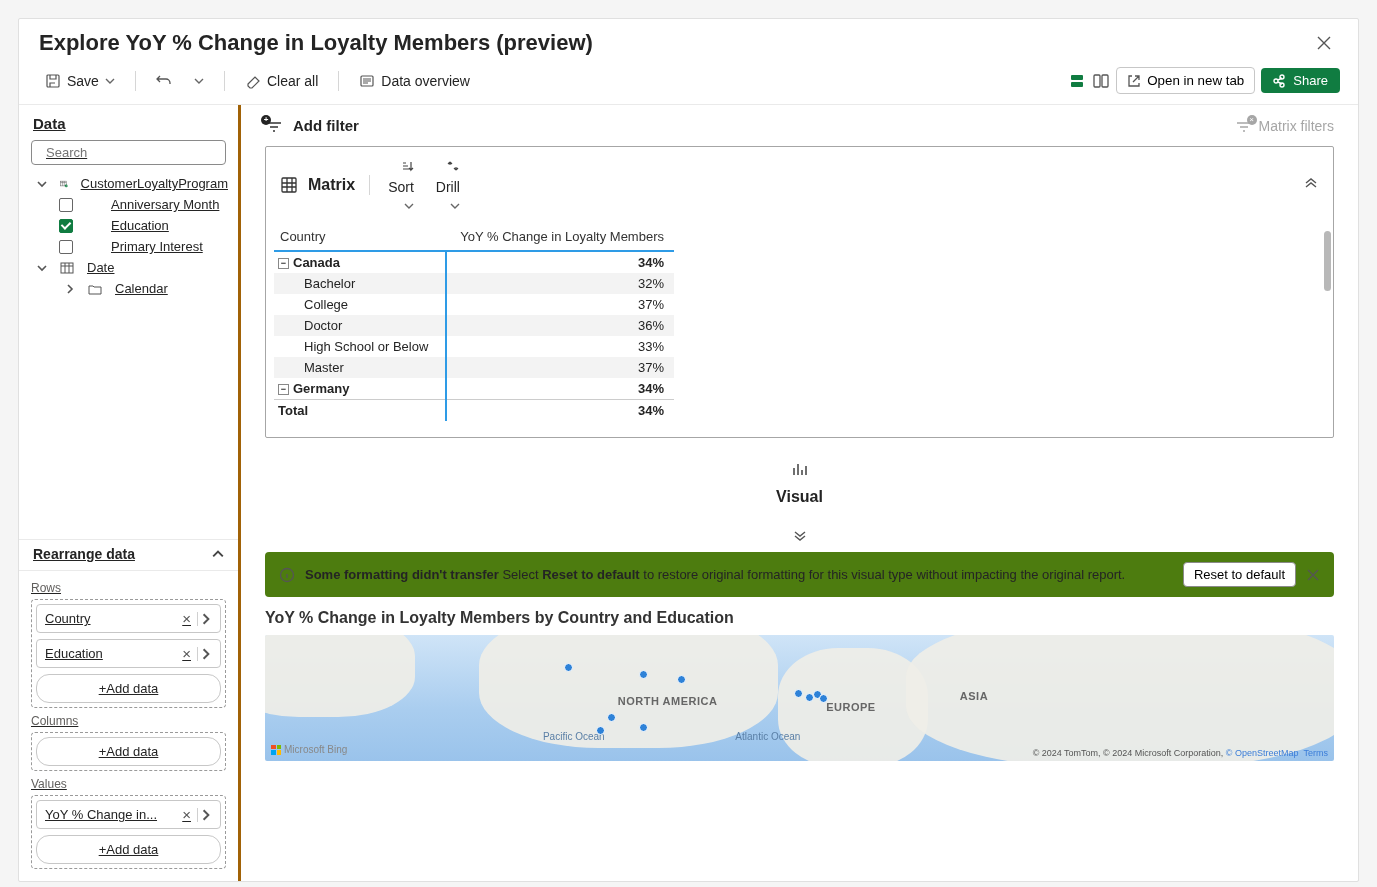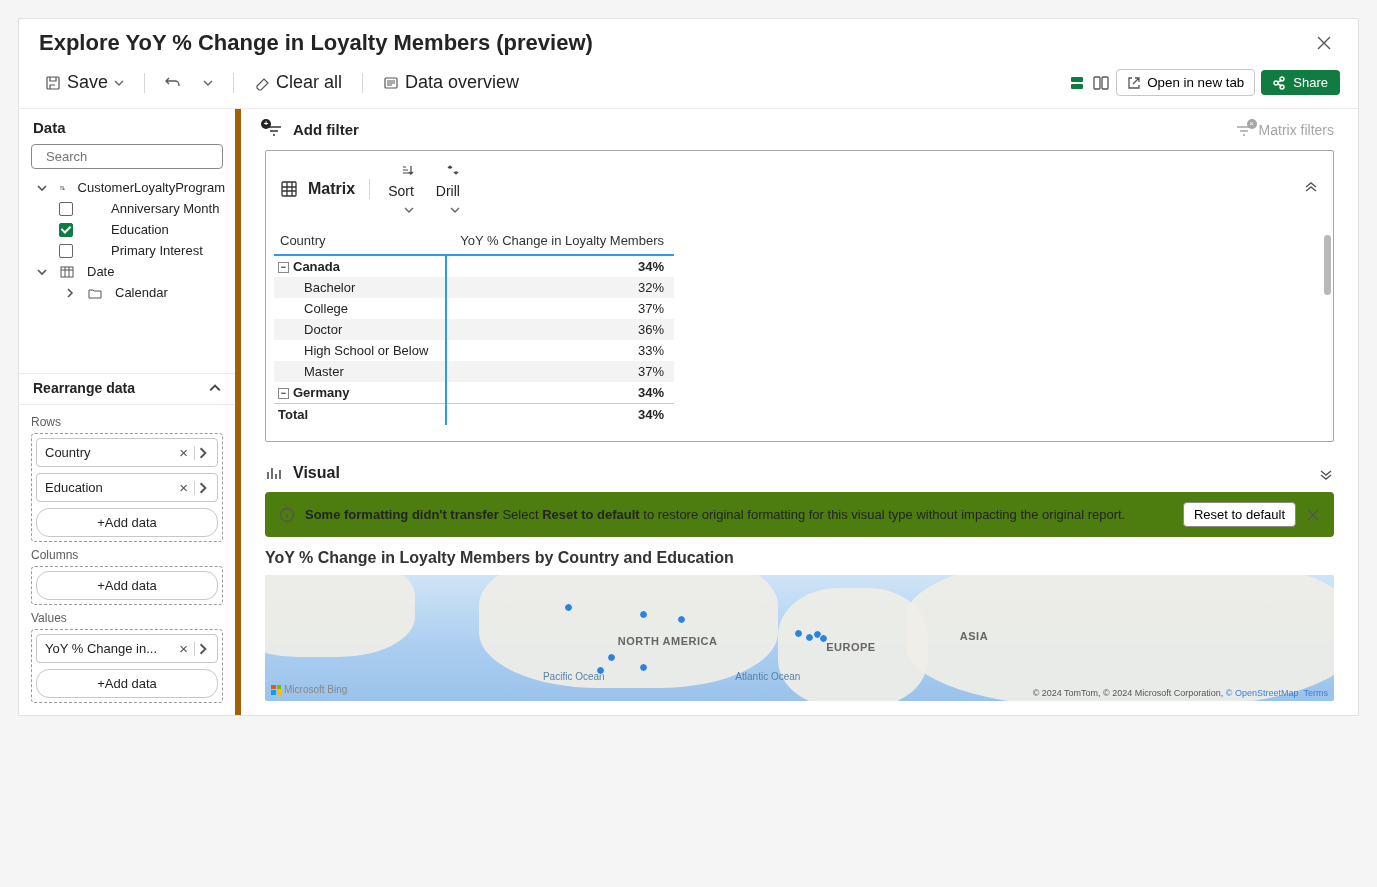--- a/index.html
+++ b/index.html
@@ -1,35 +1,35 @@
 <!DOCTYPE html>
 <html><head>
 <meta charset="utf-8">
 <style>
 * { box-sizing: border-box; margin: 0; padding: 0; font-family: "Segoe UI", -apple-system, sans-serif; }
 body { background: #f5f5f5; font-size: 13px; color: #242424; }
-.shell { background: #fff; margin: 18px; border: 1px solid #e0e0e0; border-radius: 2px; height: 698px; display: flex; flex-direction: column; }
+.shell { background: #fff; margin: 18px; border: 1px solid #e0e0e0; border-radius: 2px; height: 864px; display: flex; flex-direction: column; }
 .header { display: flex; align-items: center; padding: 10px 20px 4px; }
 .title { font-size: 22px; font-weight: 600; flex: 1; }
 .close-x { width: 28px; height: 28px; display: flex; align-items: center; justify-content: center; cursor: pointer; }
 .close-x svg { width: 16px; height: 16px; stroke: #555; }
 
 .toolbar { display: flex; align-items: center; padding: 6px 18px 10px; gap: 6px; border-bottom: 1px solid #eaeaea; }
-.tb-btn { display: flex; align-items: center; gap: 6px; padding: 5px 8px; border-radius: 4px; cursor: pointer; background: transparent; border: none; font-size: 18px; color: #242424; }
+.tb-btn { display: flex; align-items: center; gap: 6px; padding: 5px 8px; border-radius: 4px; cursor: pointer; background: transparent; border: none; font-size: 14px; color: #242424; }
 .tb-chev { width: 10px; height: 10px; }
 .tb-sep { width: 1px; height: 20px; background: #d6d6d6; margin: 0 6px; }
 .tb-spacer { flex: 1; }
 .layout-icon { width: 18px; height: 18px; display: flex; align-items: center; justify-content: center; }
 .layout-active { color: #107c41; }
 .btn-outline { border: 1px solid #c7c7c7; border-radius: 4px; padding: 5px 10px; display: flex; align-items: center; gap: 6px; cursor: pointer; background: #fff; }
 .btn-primary { background: #107c41; color: #fff; border: none; border-radius: 4px; padding: 5px 12px; display: flex; align-items: center; gap: 6px; cursor: pointer; font-size: 13px; }
 
 .body { flex: 1; display: flex; min-height: 0; }
 
-.sidebar { width: 222px; border-right: 6px solid #a16207; display: flex; flex-direction: column; overflow-y: auto; }
+.sidebar { width: 222px; border-right: 3px solid #a16207; display: flex; flex-direction: column; overflow-y: auto; text-decoration: underline; }
 .side-h { padding: 10px 14px 8px; font-weight: 600; font-size: 15px; }
 .side-sec { padding: 6px 14px 8px; font-weight: 600; font-size: 14px; display: flex; align-items: center; justify-content: space-between; cursor: pointer; }
 .side-sec.top-border { border-top: 1px solid #eaeaea; }
 .search-wrap { margin: 0 12px 8px; }
 .search-box { border: 1px solid #8a8a8a; border-radius: 4px; display: flex; align-items: center; padding: 4px 8px; gap: 6px; }
 .search-box input { border: none; outline: none; font-size: 13px; flex: 1; background: transparent; }
 .tree { padding: 0 10px 10px 16px; font-size: 13px; }
 .tree-row { display: flex; align-items: center; gap: 13px; padding: 3px 0 3px 2px; cursor: pointer; }
 .tree-row.child { padding-left: 24px; }
 .tree-row.gchild { padding-left: 30px; }
@@ -70,21 +70,21 @@
 .mtable td.num { text-align: right; }
 .mtable td.country-col { border-right: 2px solid #2e9be6; padding-left: 4px; }
 .mtable tr.group td { font-weight: 600; }
 .mtable tr.alt td { background: #f3f3f3; }
 .mtable tr.total td { font-weight: 700; border-top: 1px solid #ccc; }
 .exp-box { display: inline-flex; width: 11px; height: 11px; border: 1px solid #888; margin-right: 4px; align-items: center; justify-content: center; font-size: 9px; line-height: 1; vertical-align: middle; }
 .indent { padding-left: 30px !important; margin-top: 46px; }
 .scroll-track { position: absolute; right: 2px; top: 8px; width: 7px; height: 60px; background: #b8b8b8; border-radius: 4px; }
 
 .visual-sec { padding: 0 24px 12px; }
-.vis-hdr { display: flex; align-items: center; gap: 10px; padding: 6px 0 10px; }
+.vis-hdr { display: flex; align-items: center; gap: 10px; padding: 6px 0 10px; flex-direction: column; }
 .vis-title { font-weight: 600; font-size: 16px; }
 .vis-spacer { flex: 1; }
 
 .info-bar { background: #4d7c0f; border-radius: 4px; padding: 10px 14px; display: flex; align-items: center; gap: 10px; margin-bottom: 12px; font-size: 13px; }
 .info-text { flex: 1; }
 .info-text b { font-weight: 600; }
 .reset-btn { border: 1px solid #8a8a8a; border-radius: 4px; background: #fff; padding: 4px 10px; cursor: pointer; font-size: 13px; }
 .info-x { width: 14px; height: 14px; cursor: pointer; }
 
 .map-title { font-weight: 600; font-size: 16px; color: #333; margin: 4px 0 8px; }

